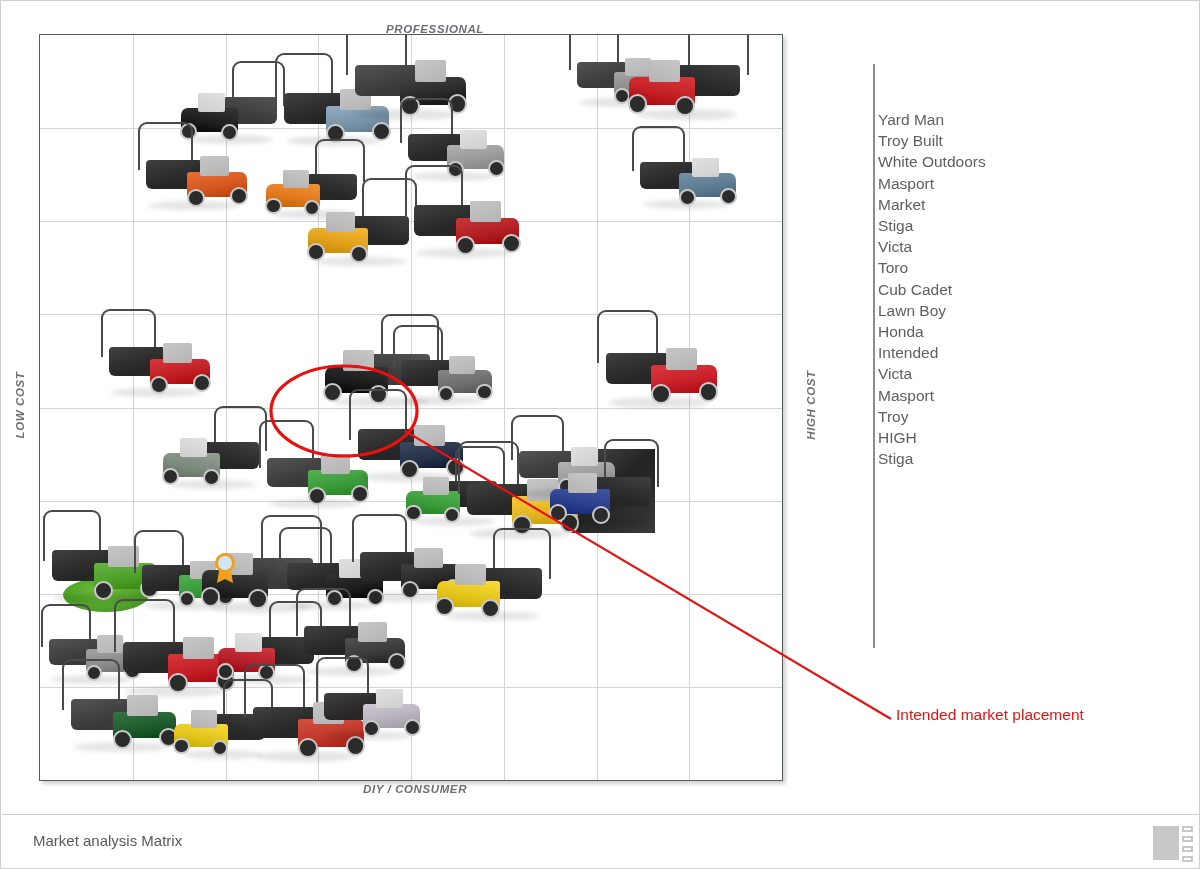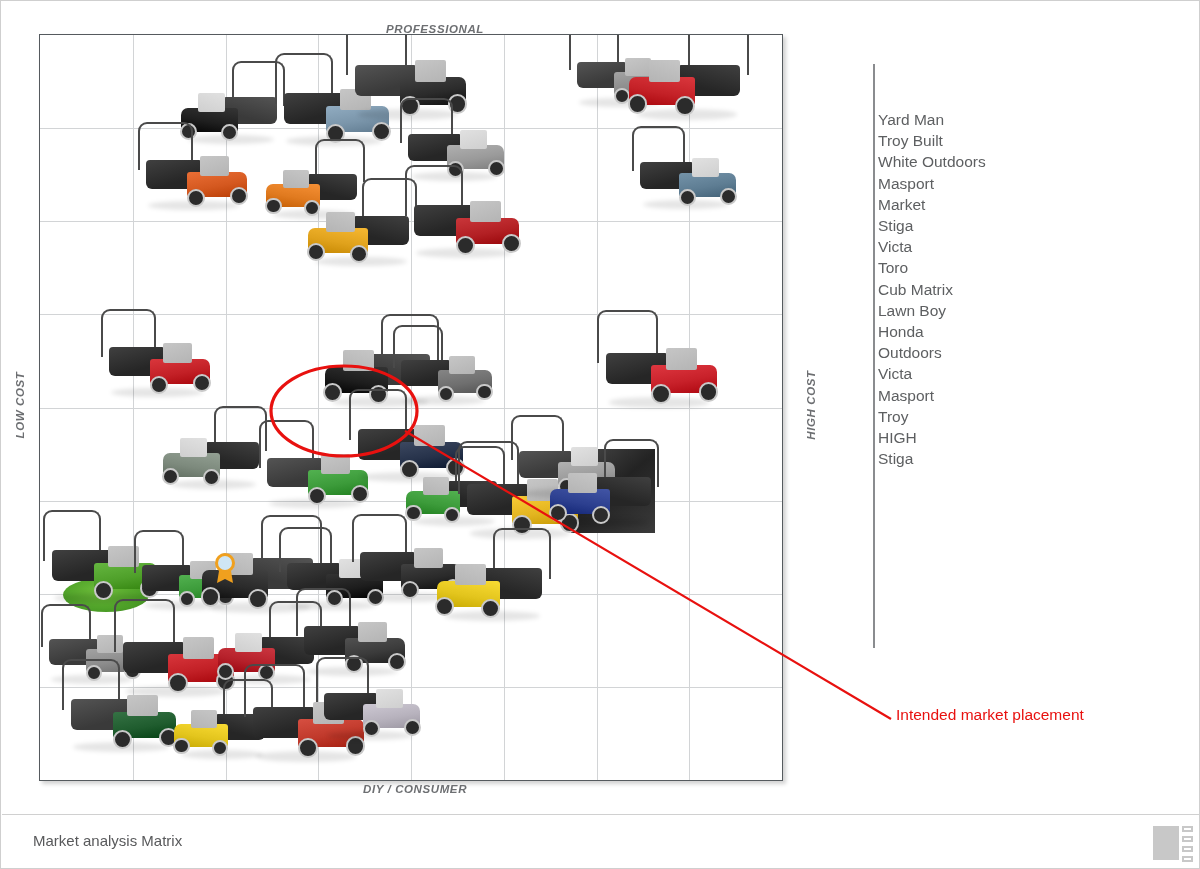--- a/index.html
+++ b/index.html
@@ -423,24 +423,24 @@
   <div id="brands-rule"></div>
   <ul id="brand-list">
       <li>Yard Man</li>
       <li>Troy Built</li>
       <li>White Outdoors</li>
       <li>Masport</li>
       <li>Market</li>
       <li>Stiga</li>
       <li>Victa</li>
       <li>Toro</li>
-      <li>Cub Matrix</li>
+      <li>Cub Cadet</li>
       <li>Lawn Boy</li>
       <li>Honda</li>
-      <li>Outdoors</li>
+      <li>Intended</li>
       <li>Victa</li>
       <li>Masport</li>
       <li>Troy</li>
       <li>HIGH</li>
       <li>Stiga</li>
     </ul>
 
   <svg id="callout" viewBox="0 0 1200 869" xmlns="http://www.w3.org/2000/svg">
     <ellipse cx="343" cy="410" rx="73" ry="45" fill="none" stroke="#e8110f" stroke-width="3.2"></ellipse>
     <line x1="404" y1="430" x2="890" y2="718" stroke="#e8110f" stroke-width="2.2"></line>

